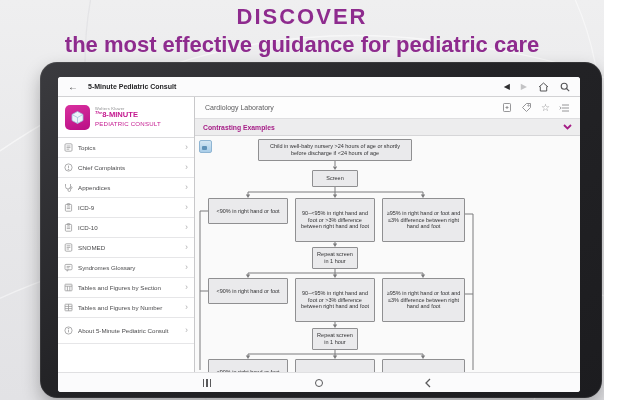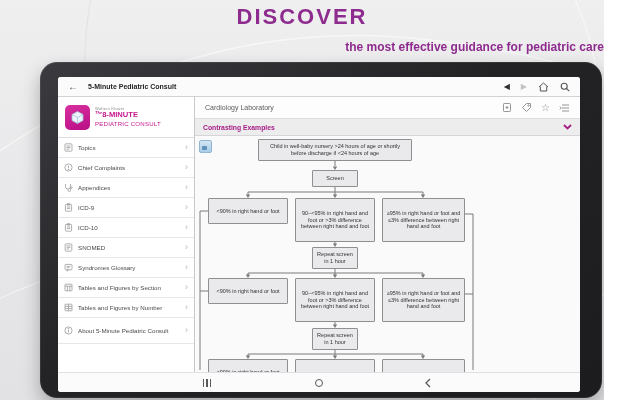--- a/index.html
+++ b/index.html
@@ -5,21 +5,21 @@
   * { margin:0; padding:0; box-sizing:border-box; }
   html,body { width:640px; height:400px; overflow:hidden; }
   body { font-family:"Liberation Sans", sans-serif; }
   .page { position:relative; width:604px; height:400px;
           background:linear-gradient(180deg,#efeff0 0%,#e7e7e9 55%,#e2e2e5 100%); overflow:hidden; }
   .bg-curves { position:absolute; inset:0; pointer-events:none; }
 
   
   .banner { position:absolute; top:4px; left:0; width:100%; text-align:center; }
   .banner-title { font-size:22px; font-weight:bold; letter-spacing:2px; color:#8e2b8e; }
-  .banner-subtitle { margin-top:10px; font-size:12px; font-weight:600; color:#8e2b8e;text-align:right; }
+  .banner-subtitle { margin-top:2px; font-size:22px; font-weight:600; color:#8e2b8e; }
 
   
   .tablet { position:absolute; left:40px; top:62px; width:562px; height:336px;
             border-radius:17px; background:linear-gradient(145deg,#3b3b3f 0%,#232326 45%,#1c1c1f 100%);
             box-shadow:0 8px 18px rgba(0,0,0,.28), 0 0 0 1px rgba(255,255,255,.08) inset; }
   .screen { position:absolute; left:18px; top:15px; right:22px; bottom:6px;
             background:#ffffff; border-radius:3px; overflow:hidden; }
 
   
   .topbar { position:absolute; top:0; left:0; right:0; height:20px; background:#fbfbfc;

